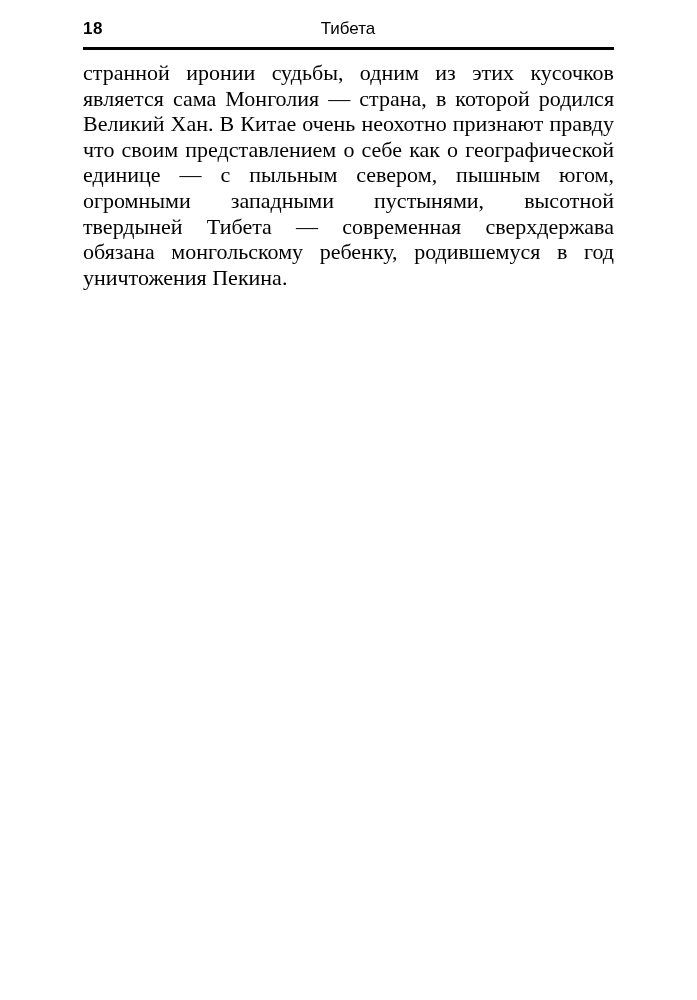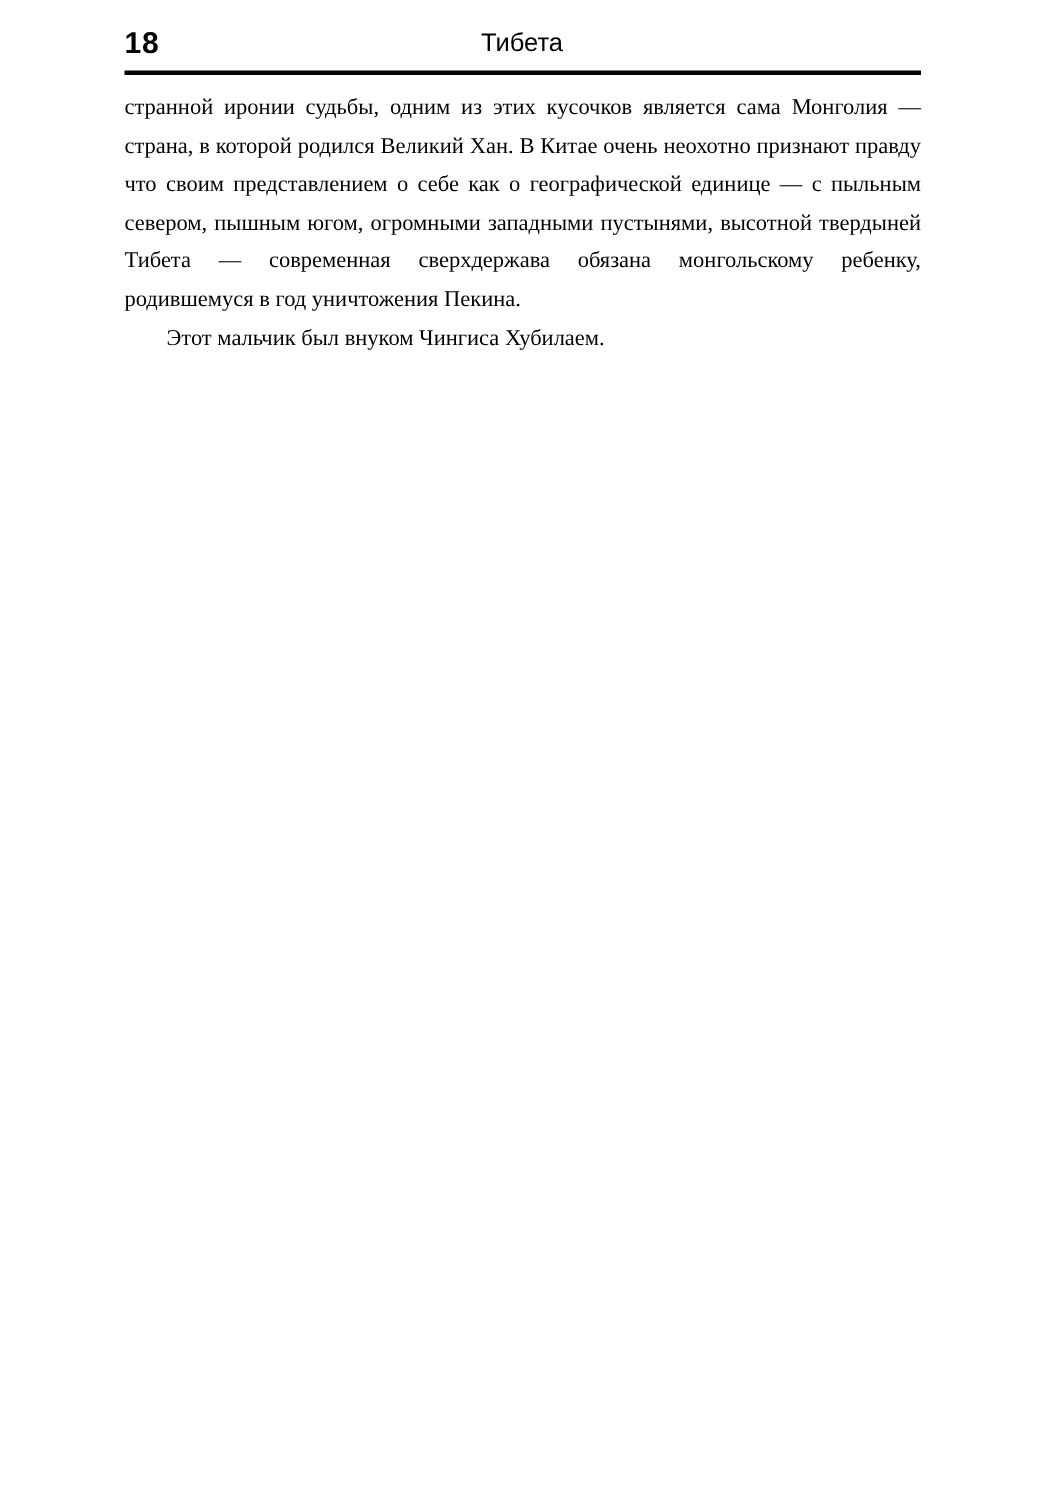--- a/index.html
+++ b/index.html
@@ -29,21 +29,21 @@
     top: 18px;
     width: 530px;
     height: 26px;
   }
   .folio {
     position: absolute;
     left: 0;
     top: 0;
     font-family: "Liberation Sans", sans-serif;
     font-weight: bold;
-    font-size: 20px;
+    font-size: 17px;
     letter-spacing: 0.5px;
     line-height: 22px;
     color: #000;
   }
   .running-title {
     position: absolute;
     left: 0;
     top: 0;
     width: 530px;
     text-align: center;
@@ -59,21 +59,21 @@
     width: 531px;
     height: 3px;
     background: #000000;
   }
   .body-text {
     position: absolute;
     left: 83px;
     top: 60px;
     width: 531px;
     font-family: "Liberation Serif", serif;
-    font-size: 15px;
+    font-size: 22px;
     line-height: 25.6px;
     text-align: justify;
     color: #000;
   }
   .body-text p {
     margin: 0;
     text-indent: 0;
   }
   .body-text p.indent {
     text-indent: 28px;
@@ -89,16 +89,15 @@
 
   <div class="header">
     <div class="running-title">Тибета</div>
     <div class="folio">18</div>
   </div>
 
   <div class="rule"></div>
 
   <div class="body-text">
     <p>странной иронии судьбы, одним из этих кусочков является сама Монголия — страна, в которой родился Великий Хан. В Китае очень неохотно признают правду что своим представлением о себе как о географической единице — с пыльным севером, пышным югом, огромными западными пустынями, высотной твердыней Тибета — современная сверхдержава обязана монгольскому ребенку, родившемуся в год уничтожения Пекина.</p>
-    <p class="indent">Этот мальчик был внуком Чингиса Хубилаем.</p>
   </div>
 
 </div>
 
 </body></html>

